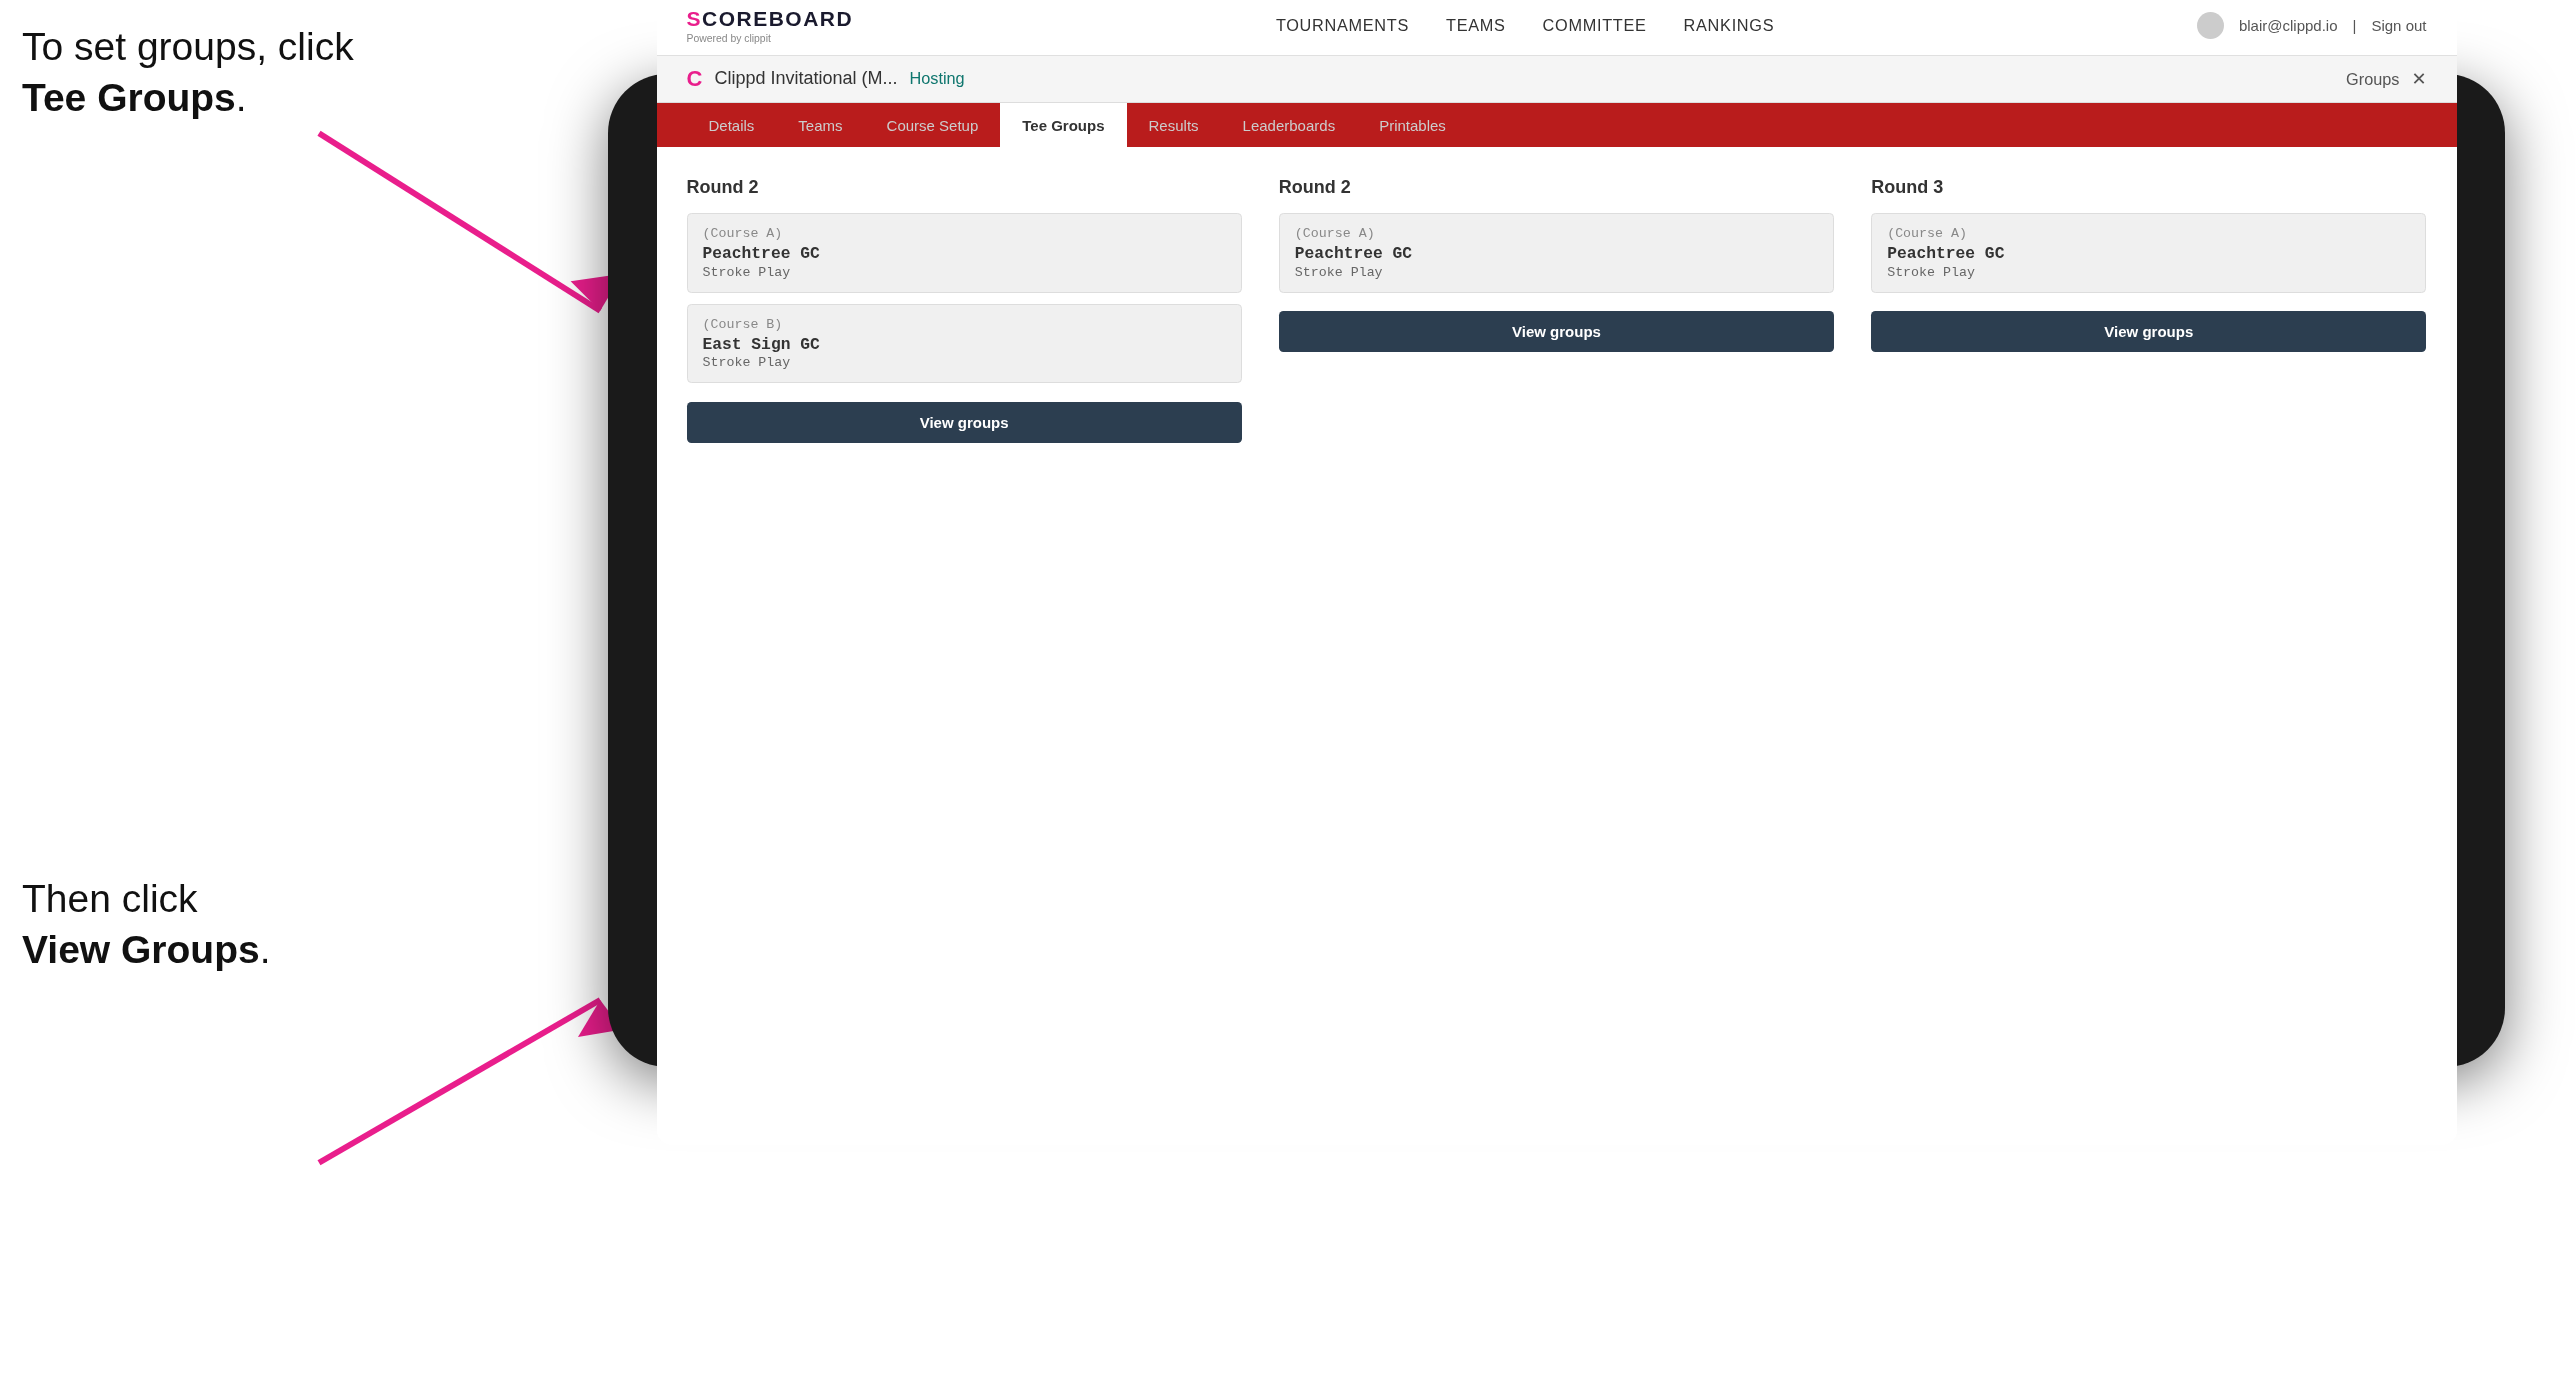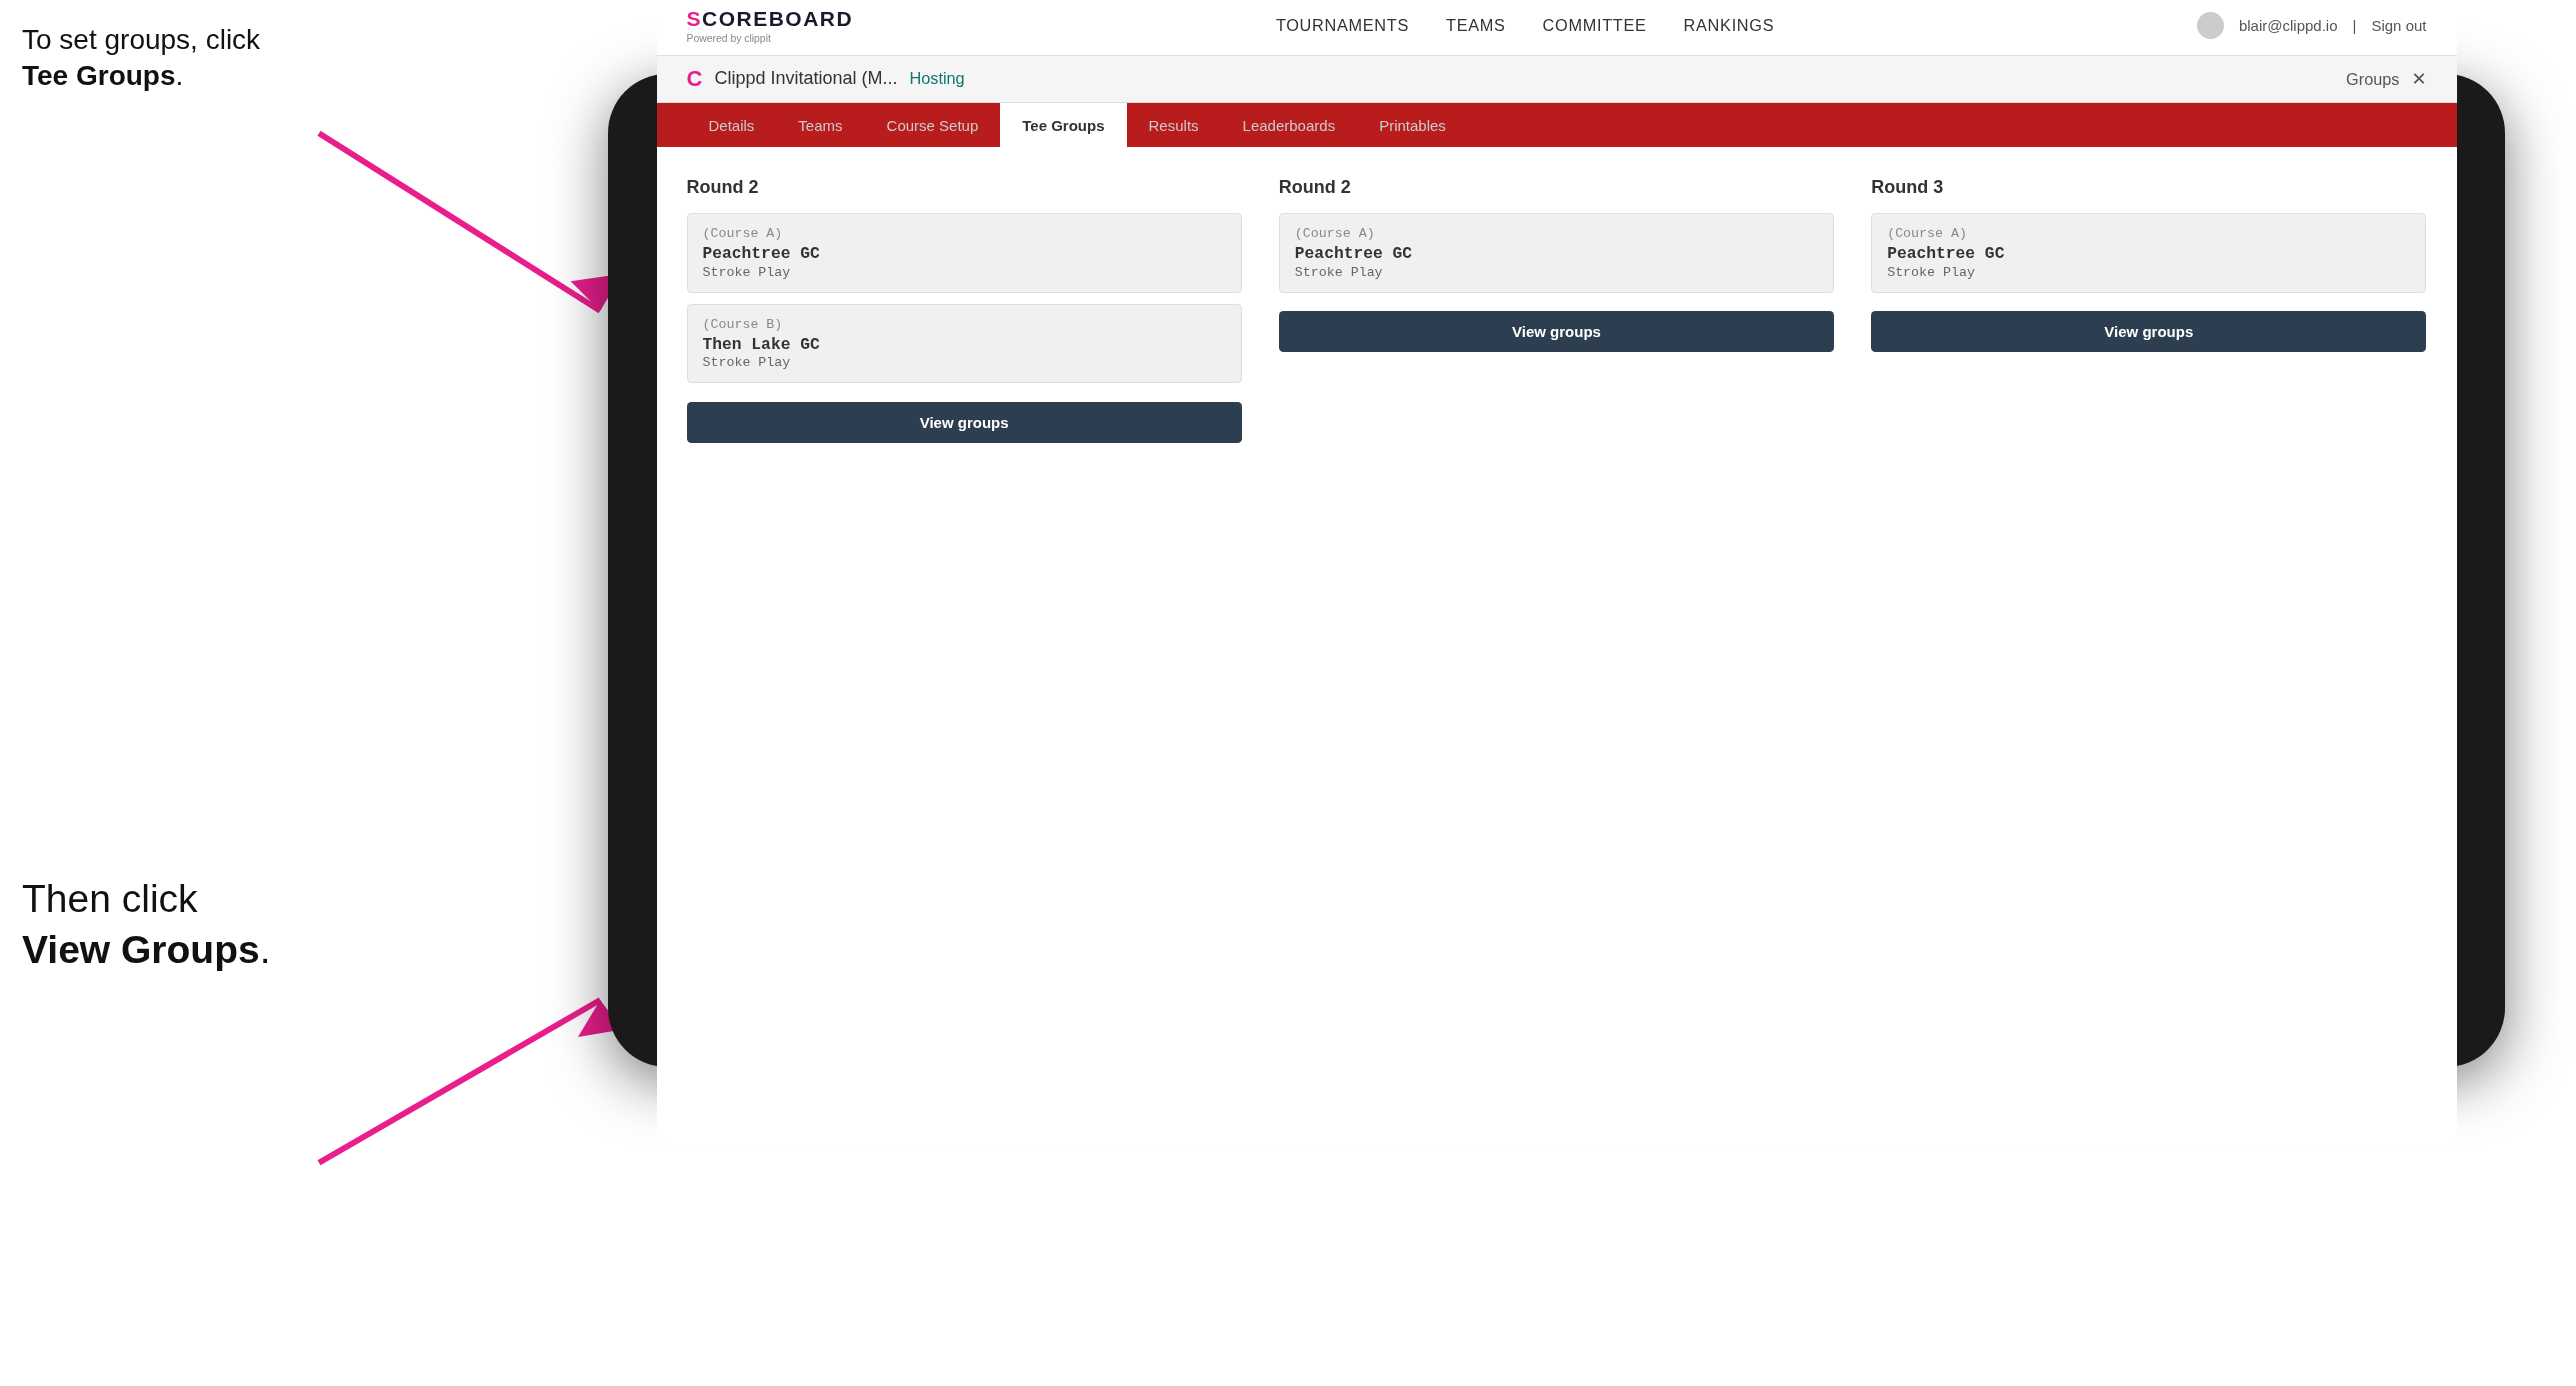--- a/index.html
+++ b/index.html
@@ -10,21 +10,21 @@
       height: 1386px;
       position: relative;
       overflow: hidden;
     }
 
     
     .instruction-top {
       position: absolute;
       top: 22px;
       left: 22px;
-      font-size: 28px;
+      font-size: 39px;
       line-height: 1.3;
       color: #111;
     }
     .instruction-top .bold { font-weight: 900; }
 
     
     .instruction-bottom {
       position: absolute;
       top: 874px;
       left: 22px;
@@ -347,21 +347,21 @@
 
         <div class="round-column">
           <div class="round-title">Round 2</div>
           <div class="course-card">
             <div class="course-label">(Course A)</div>
             <div class="course-name">Peachtree GC</div>
             <div class="course-format">Stroke Play</div>
           </div>
           <div class="course-card">
             <div class="course-label">(Course B)</div>
-            <div class="course-name">Then Lake GC</div>
+            <div class="course-name">East Sign GC</div>
             <div class="course-format">Stroke Play</div>
           </div>
           <button class="view-groups-btn">View groups</button>
         </div>
 
         <div class="round-column">
           <div class="round-title">Round 2</div>
           <div class="course-card">
             <div class="course-label">(Course A)</div>
             <div class="course-name">Peachtree GC</div>

